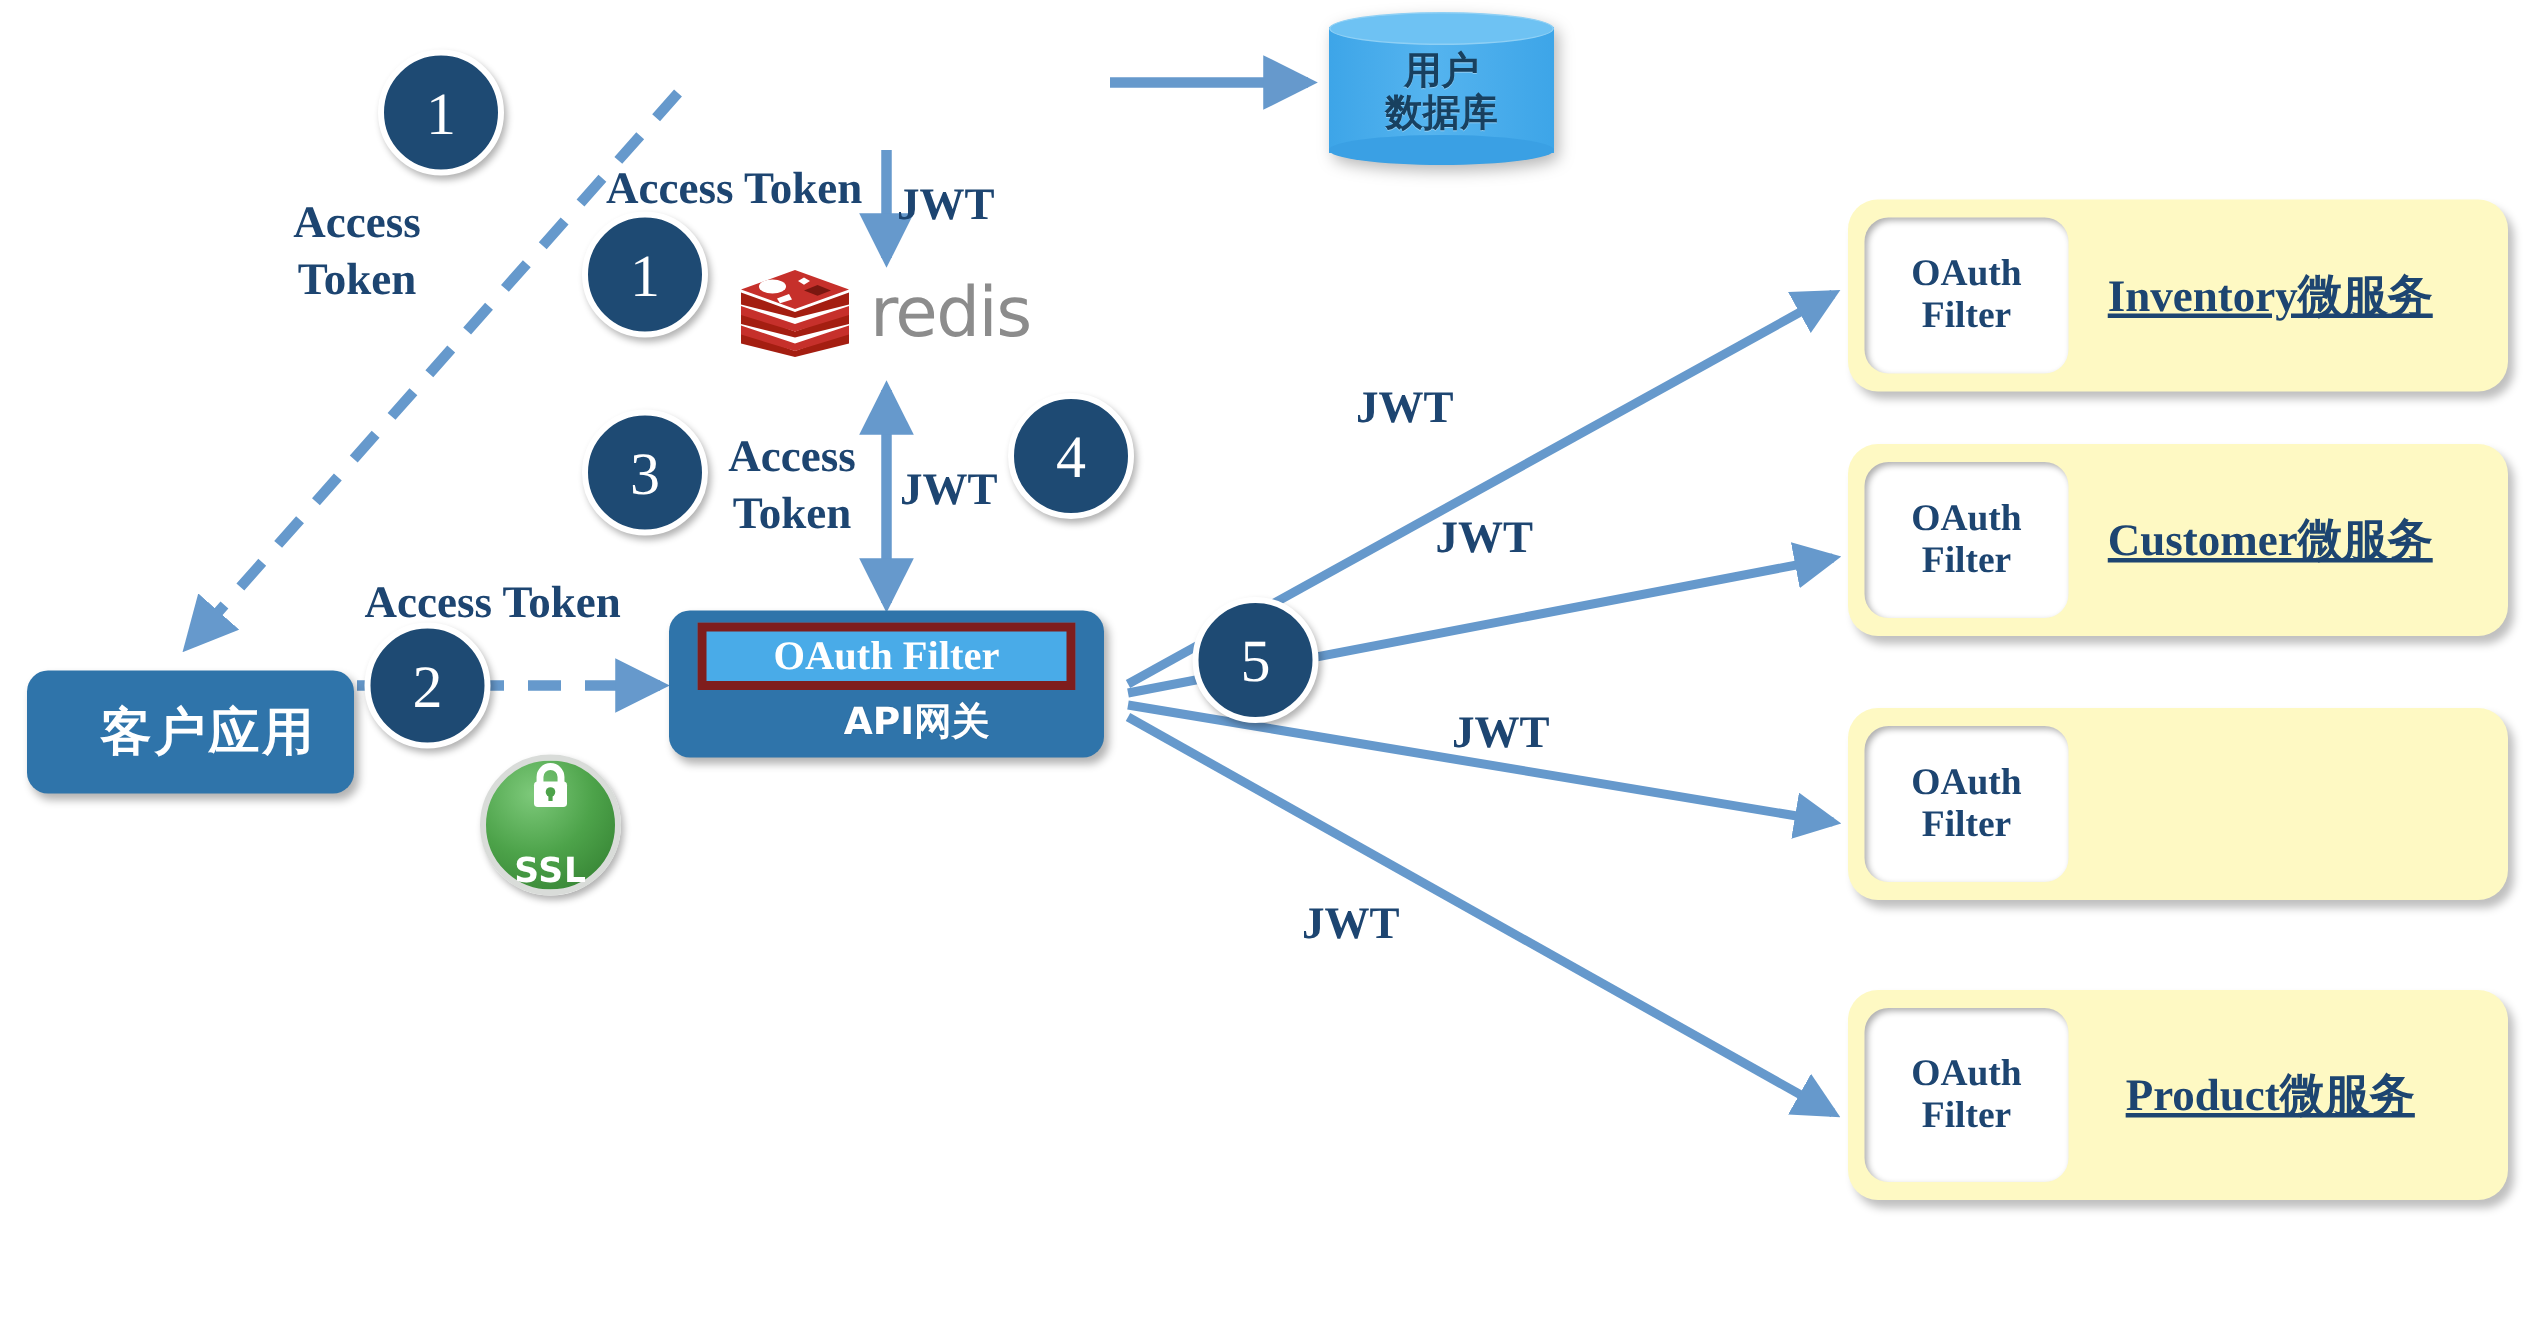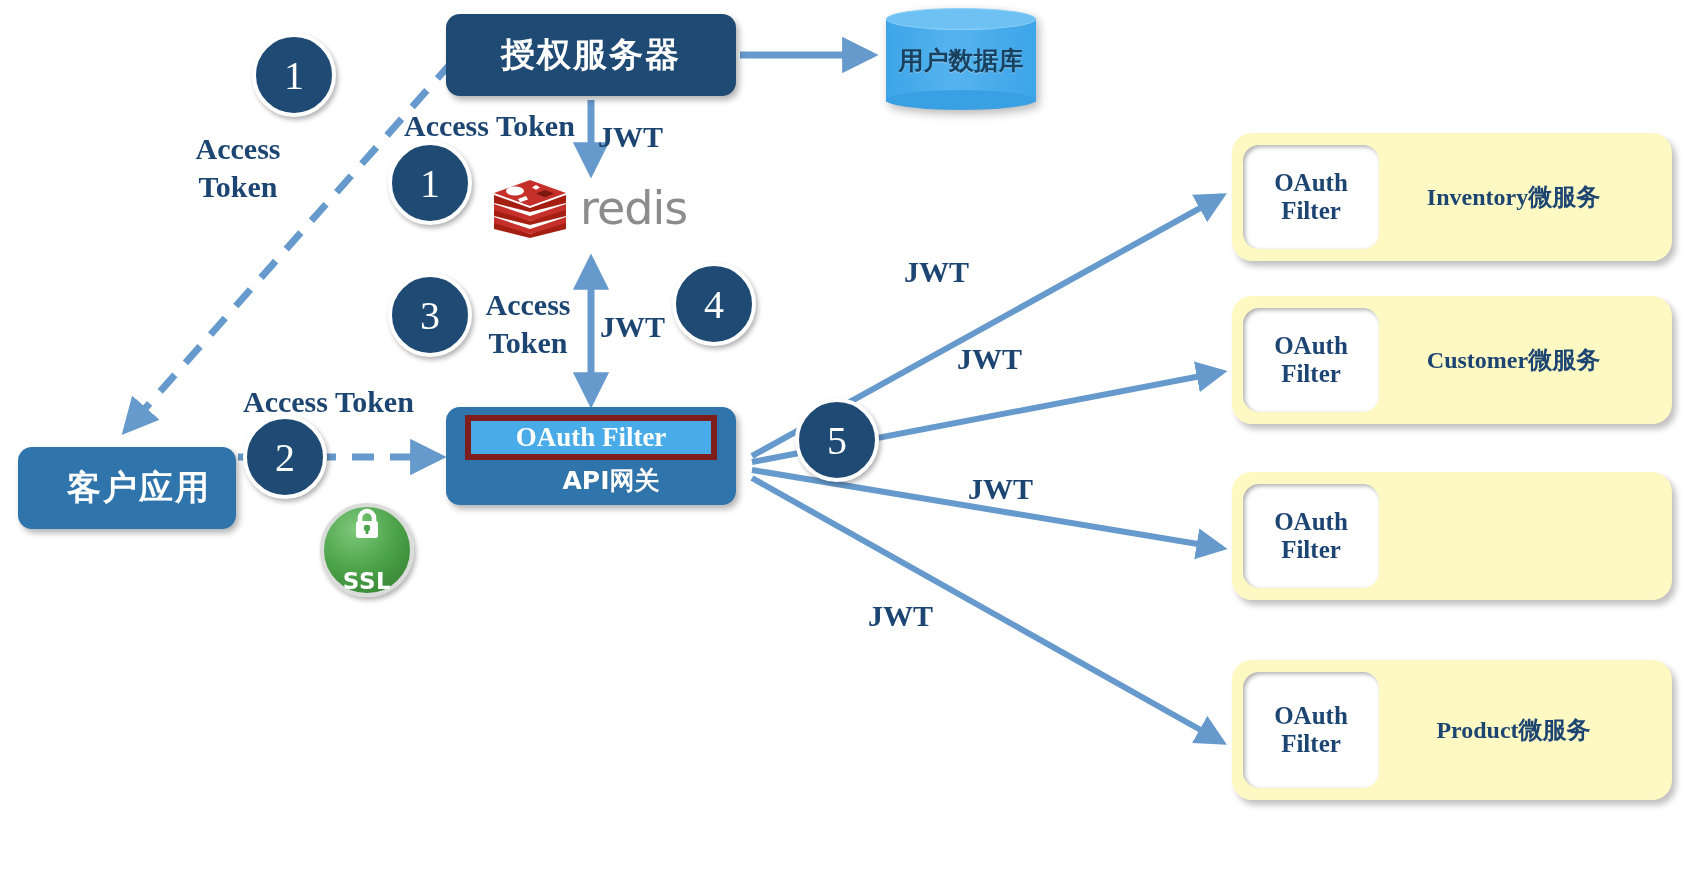--- a/index.html
+++ b/index.html
@@ -118,24 +118,24 @@
     position: absolute;
     left: 0; top: 82px;
     width: 150px; height: 20px;
     border-radius: 50%;
     background: #3aa0e4;
   }
   .db .db-text {
     position: absolute;
     left: 0; top: 14px;
     width: 150px; height: 78px;
-    display: flex; flex-direction: row;
+    display: flex; flex-direction: column;
     align-items: center; justify-content: center;
     color: #18405f;
-    font-family: Liberation Serif, serif;
+    font-family: Liberation Sans, sans-serif;
     font-weight: bold;
     font-size: 25px;
     line-height: 1.12;
     text-shadow: 0 1px 0 rgba(255,255,255,0.35);
   }
 
   
   .redis {
     position: absolute;
     left: 490px; top: 176px;
@@ -177,23 +177,24 @@
     font-weight: bold;
     font-size: 25px;
     line-height: 1.12;
     font-family: "Liberation Serif", serif;
   }
   .svc .svc-title {
     flex: 1;
     text-align: center;
     color: #1d4571;
     font-weight: bold;
-    font-size: 24px;
+    font-size: 30px;
     font-family: "Liberation Serif", serif;
     padding-right: 24px;
+    text-decoration: underline;
   }
 
   
   .badge {
     position: absolute;
     width: 84px; height: 84px;
     border-radius: 50%;
     background: #1e4a73;
     border: 4px solid #ffffff;
     box-sizing: border-box;
@@ -266,23 +267,20 @@
     <line x1="238" y1="457" x2="440" y2="457" stroke="#6699cc" stroke-width="7" stroke-dasharray="22 16" marker-end="url(#arrowEnd)"></line>
 
     <line x1="591" y1="260" x2="591" y2="402" stroke="#6699cc" stroke-width="7" marker-start="url(#arrow)" marker-end="url(#arrowEnd)"></line>
 
     <line x1="752" y1="456" x2="1222" y2="196" stroke="#6699cc" stroke-width="6" marker-end="url(#arrowEnd)"></line>
     <line x1="752" y1="462" x2="1222" y2="372" stroke="#6699cc" stroke-width="6" marker-end="url(#arrowEnd)"></line>
     <line x1="752" y1="470" x2="1222" y2="548" stroke="#6699cc" stroke-width="6" marker-end="url(#arrowEnd)"></line>
     <line x1="752" y1="478" x2="1222" y2="742" stroke="#6699cc" stroke-width="6" marker-end="url(#arrowEnd)"></line>
   </svg>
 
-  <div class="node authserver">
-    <span>授权服务器</span>
-  </div>
 
   <div class="db">
     <div class="db-body"></div>
     <div class="db-bot"></div>
     <div class="db-top"></div>
     <div class="db-text">
       <span>用户</span>
       <span>数据库</span>
     </div>
   </div>

